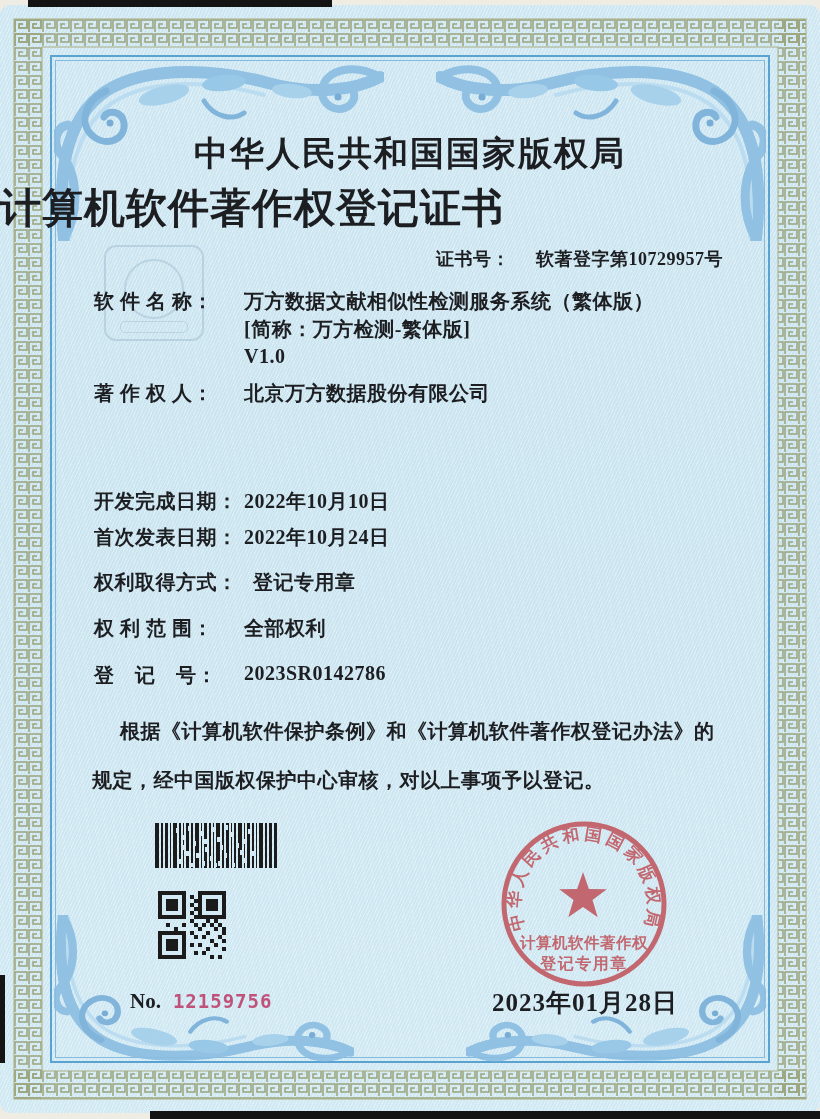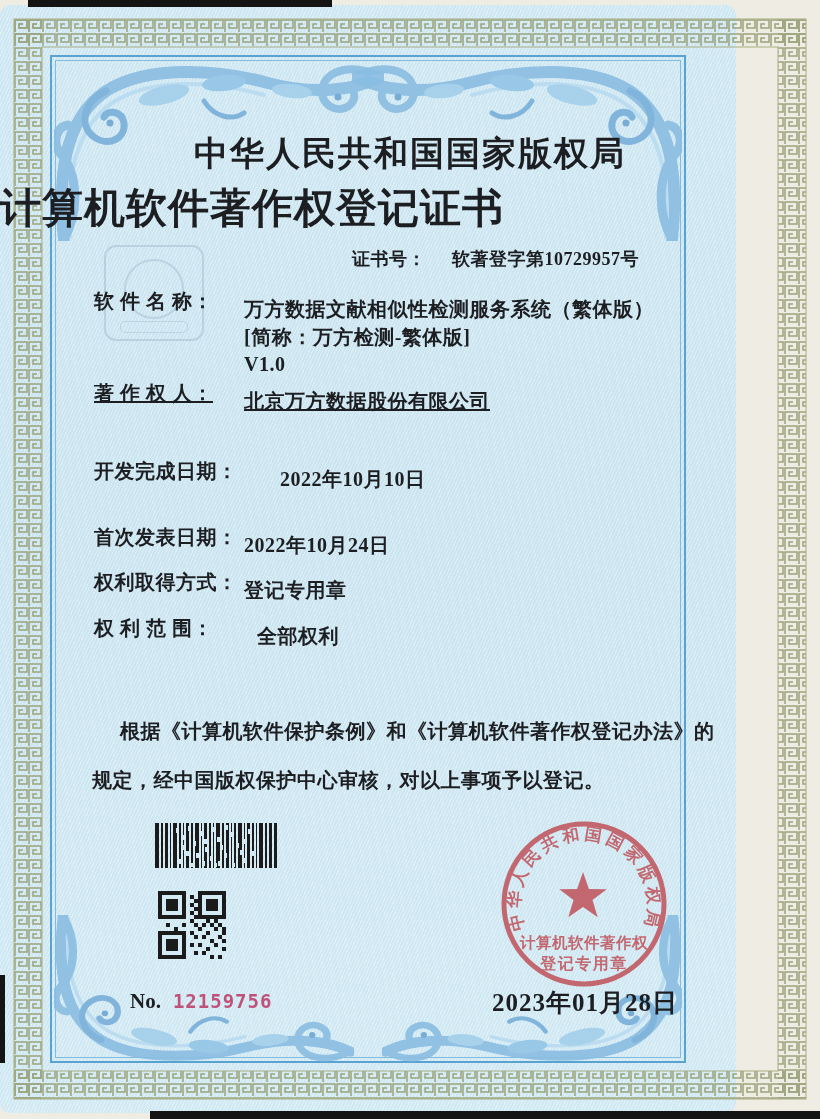--- a/index.html
+++ b/index.html
@@ -2,21 +2,21 @@
 <html><head>
 <meta charset="utf-8">
 <style>
   html,body{margin:0;padding:0;}
   body{
     width:820px;height:1119px;position:relative;overflow:hidden;
     background:#efece4;
     font-family:"Liberation Serif","DejaVu Serif",serif;
   }
   .cert{
-    position:absolute;left:0;top:5px;width:736px;height:1108px;
+    position:absolute;left:0;top:5px;width:820px;height:1108px;
     background:
       repeating-linear-gradient(115deg, rgba(255,255,255,.28) 0 1px, rgba(168,209,228,.12) 1px 3px),
       linear-gradient(180deg,#d3eaf4 0%,#cfe7f2 45%,#d6ecf5 100%);
     border-radius:10px;
   }
   
   .scan-bar{position:absolute;background:#141414;z-index:40;}
   .scan-top{left:28px;top:0;width:304px;height:7px;}
   .scan-bottom{left:150px;top:1111px;width:670px;height:8px;}
   .scan-left{left:0;top:975px;width:5px;height:88px;}
@@ -49,28 +49,28 @@
     border:1.5px solid rgba(148,176,198,.35);border-radius:5px;
   }
   
   .txt{position:absolute;z-index:3;color:#1c1e22;font-weight:bold;}
   .authority{left:0;top:126px;width:820px;text-align:center;font-size:34px;letter-spacing:2px;}
   .cert-title{left:0;top:176px;width:820px;font-size:41px;letter-spacing:1px;}
   .certno-row{top:242px;right:97px;font-size:18px;letter-spacing:.5px;}
   .certno-row .certno-value{margin-left:26px;}
   .field{left:94px;font-size:20px;display:flex;}
   .field .f-label{min-width:150px;letter-spacing:.5px;}
-  .field .f-value{letter-spacing:.5px;margin-top:8px;}
+  .field .f-value{letter-spacing:.5px;}
   .f-sw{top:283px;}
   .f-sw .f-value{line-height:27.5px;}
-  .f-owner{top:375px;text-decoration:underline;}
-  .f-dev{top:453px;gap:36px;}
+  .f-owner{top:375px;}
+  .f-dev{top:483px;}
   .f-pub{top:519px;}
-  .f-acq{top:564px;}
-  .f-scope{top:610px;gap:13px;}
+  .f-acq{top:564px;gap:9px;}
+  .f-scope{top:610px;}
   .f-reg{top:657px;}
   .statement-line{left:92px;width:664px;font-size:20px;letter-spacing:.5px;}
   .st1{top:713px;padding-left:28px;}
   .st2{top:762px;}
   .serial-row{left:130px;top:984px;font-size:21px;}
   .serial-row .serial-value{
     color:#c0527a;margin-left:12px;letter-spacing:1px;
     font-family:"DejaVu Sans Mono","Liberation Mono",monospace;font-size:19px;
   }
   .issue-date{left:440px;top:981px;width:290px;text-align:center;font-size:25px;letter-spacing:1px;}
@@ -160,20 +160,24 @@
     <span class="f-label">首次发表日期：</span>
     <span class="f-value">2022年10月24日</span>
   </div>
   <div class="txt field f-acq">
     <span class="f-label">权利取得方式：</span>
     <span class="f-value">登记专用章</span>
   </div>
   <div class="txt field f-scope">
     <span class="f-label">权 利 范 围：</span>
     <span class="f-value">全部权利</span>
+  </div>
+  <div class="txt field f-reg">
+    <span class="f-label">登　记　号：</span>
+    <span class="f-value">2023SR0142786</span>
   </div>
 
   <div class="txt statement-line st2">规定，经中国版权保护中心审核，对以上事项予以登记。</div>
   <div class="txt statement-line st1">根据《计算机软件保护条例》和《计算机软件著作权登记办法》的</div>
 
   <svg class="barcode" width="122" height="45" viewBox="0 0 122 45">
     <g fill="#1b1b1b">
       <rect x="0" width="4" height="45"></rect>
         <rect x="6" width="2" height="45"></rect>
         <rect x="10" width="3" height="45"></rect>

